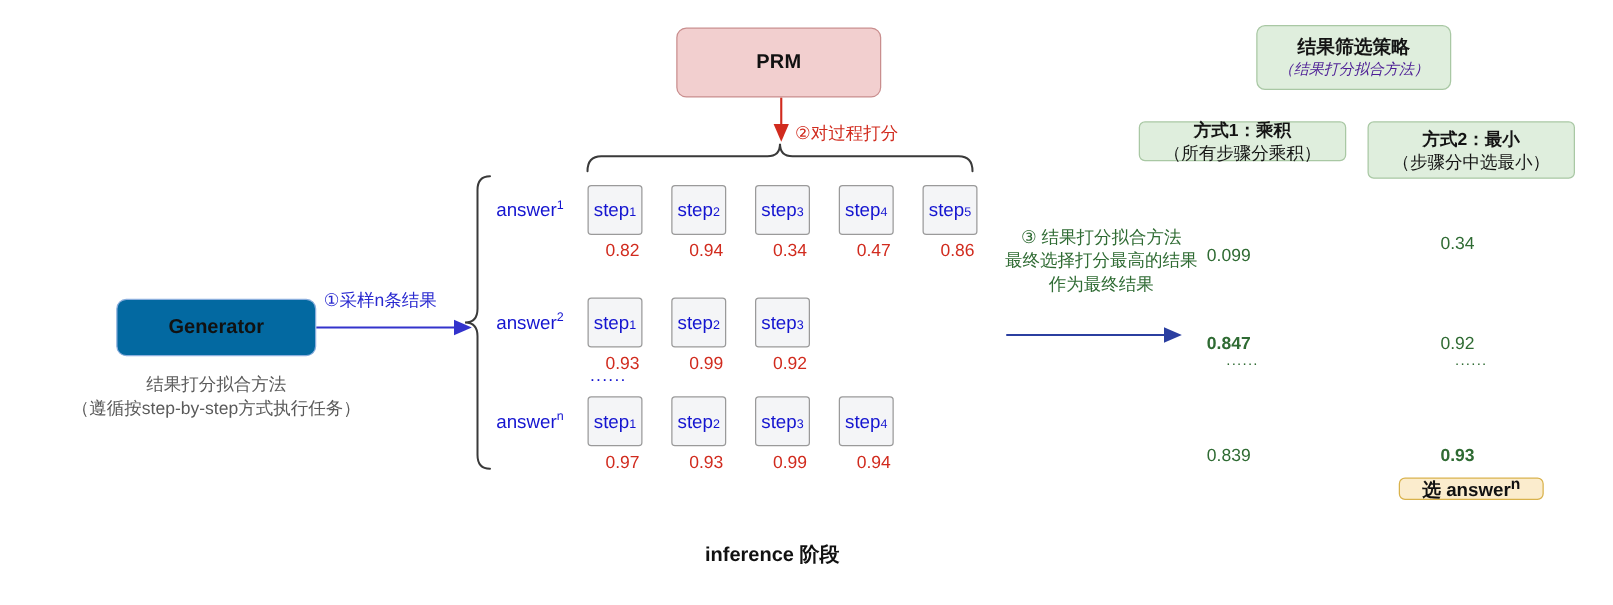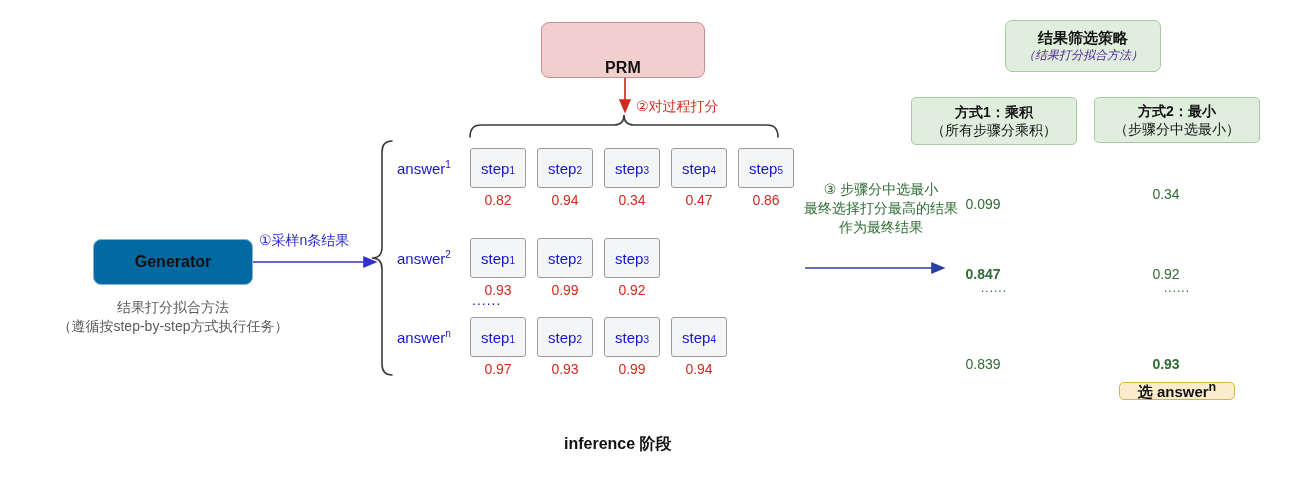--- a/index.html
+++ b/index.html
@@ -63,21 +63,21 @@
     border-radius:5px;
     font-size:15px;
     font-weight:bold;
     color:#111;
   }
 
   
   .step{
     position:absolute;
     box-sizing:border-box;
-    width:56px;height:40px;
+    width:44px;height:40px;
     background:#f4f5f7;
     border:1.5px solid #9a9a9a;
     border-radius:3px;
     display:flex;align-items:center;justify-content:center;
     color:#1414d0;
     font-size:15px;
     font-weight:500;
   }
   .step sub{font-size:10px;line-height:0;position:relative;top:3px;}
   .ans-label{
@@ -138,31 +138,31 @@
 
     <path d="M470,137 q0,-12 11,-12 h133 q10,0 10,-10 q0,10 10,10 h133 q11,0 11,12" fill="none" stroke="#3a3a3a" stroke-width="1.6" stroke-linecap="round"></path>
 
     <path d="M392,141 q-10,0 -10,11 v95 q0,11 -10,11 q10,0 10,11 v95 q0,11 10,11" fill="none" stroke="#3a3a3a" stroke-width="1.6" stroke-linecap="round"></path>
 
     <line x1="253" y1="262" x2="370" y2="262" stroke="#3333cc" stroke-width="1.7" marker-end="url(#arrowBlue)"></line>
 
     <line x1="805" y1="268" x2="938" y2="268" stroke="#2b3fa0" stroke-width="1.7" marker-end="url(#arrowNavy)"></line>
   </svg>
 
-  <div class="box box-prm" style="left:541px;top:22px;width:164px;height:56px;justify-content:flex-end;">
+  <div class="box box-prm" style="left:541px;top:22px;width:164px;height:56px;">
     <span>PRM</span>
   </div>
   <div class="ann-red" style="left:636px;top:77px;margin-top:21px;">②对过程打分</div>
 
   <div class="box box-green" style="left:1005px;top:20px;width:156px;height:52px;">
     <span class="t1">结果筛选策略</span>
     <span class="t2">（结果打分拟合方法）</span>
   </div>
 
-  <div class="box box-method" style="left:911px;top:97px;width:166px;height:48px;">
+  <div class="box box-method" style="left:911px;top:97px;width:166px;height:32px;">
     <span class="m1">方式1：乘积</span>
     <span class="m2">（所有步骤分乘积）</span>
   </div>
   <div class="box box-method" style="left:1094px;top:97px;width:166px;height:46px;">
     <span class="m1">方式2：最小</span>
     <span class="m2">（步骤分中选最小）</span>
   </div>
 
   <div class="box box-gen" style="left:93px;top:239px;width:160px;height:46px;">
     <span>Generator</span>
@@ -235,21 +235,21 @@
       <div class="step" style="left: 671px; top: 317px;">
         <span>step</span>
         <sub>4</sub>
       </div>
       <div class="score" style="left: 671px; top: 361px;">0.94</div>
     </div>
 
   <div class="dots-blue" style="left:472px;top:292px;">......</div>
 
   <div class="ann-green" style="left:786px;top:180px;width:190px;">
-    <div>③ 步骤分中选最小</div>
+    <div>③ 结果打分拟合方法</div>
     <div>最终选择打分最高的结果</div>
     <div>作为最终结果</div>
   </div>
 
   <div id="results">
       <div class="res" style="left: 923px; top: 196px; text-align: center;">0.099</div>
       <div class="res bold" style="left: 923px; top: 266px;">0.847</div>
       <div class="res" style="left: 923px; top: 356px;">0.839</div>
       <div class="res" style="left: 1106px; top: 186px;">0.34</div>
       <div class="res" style="left: 1106px; top: 266px;">0.92</div>

